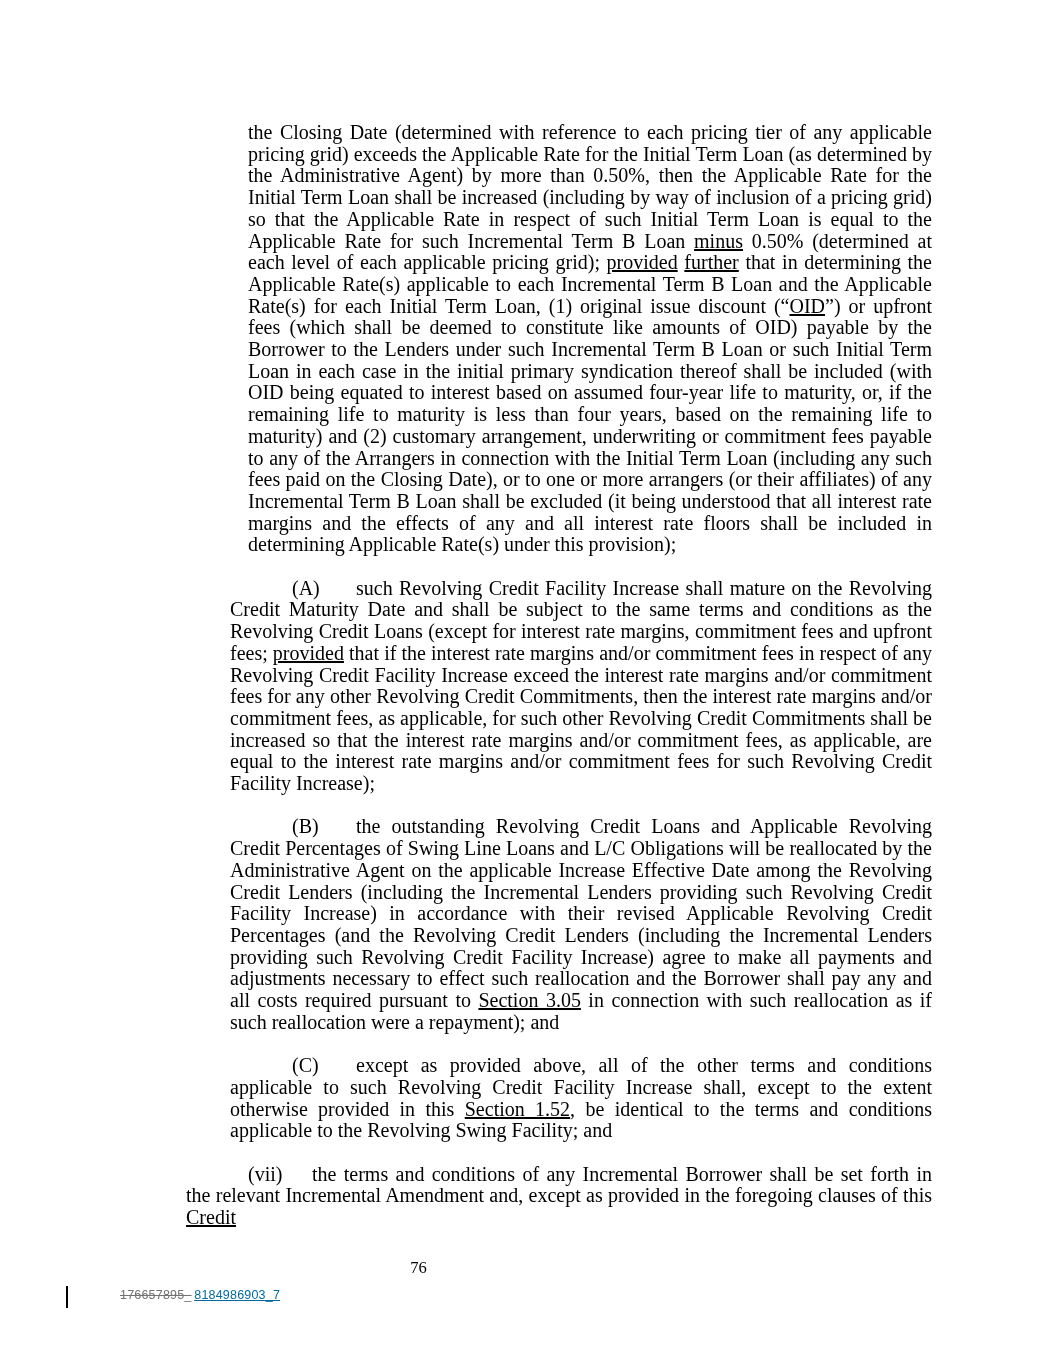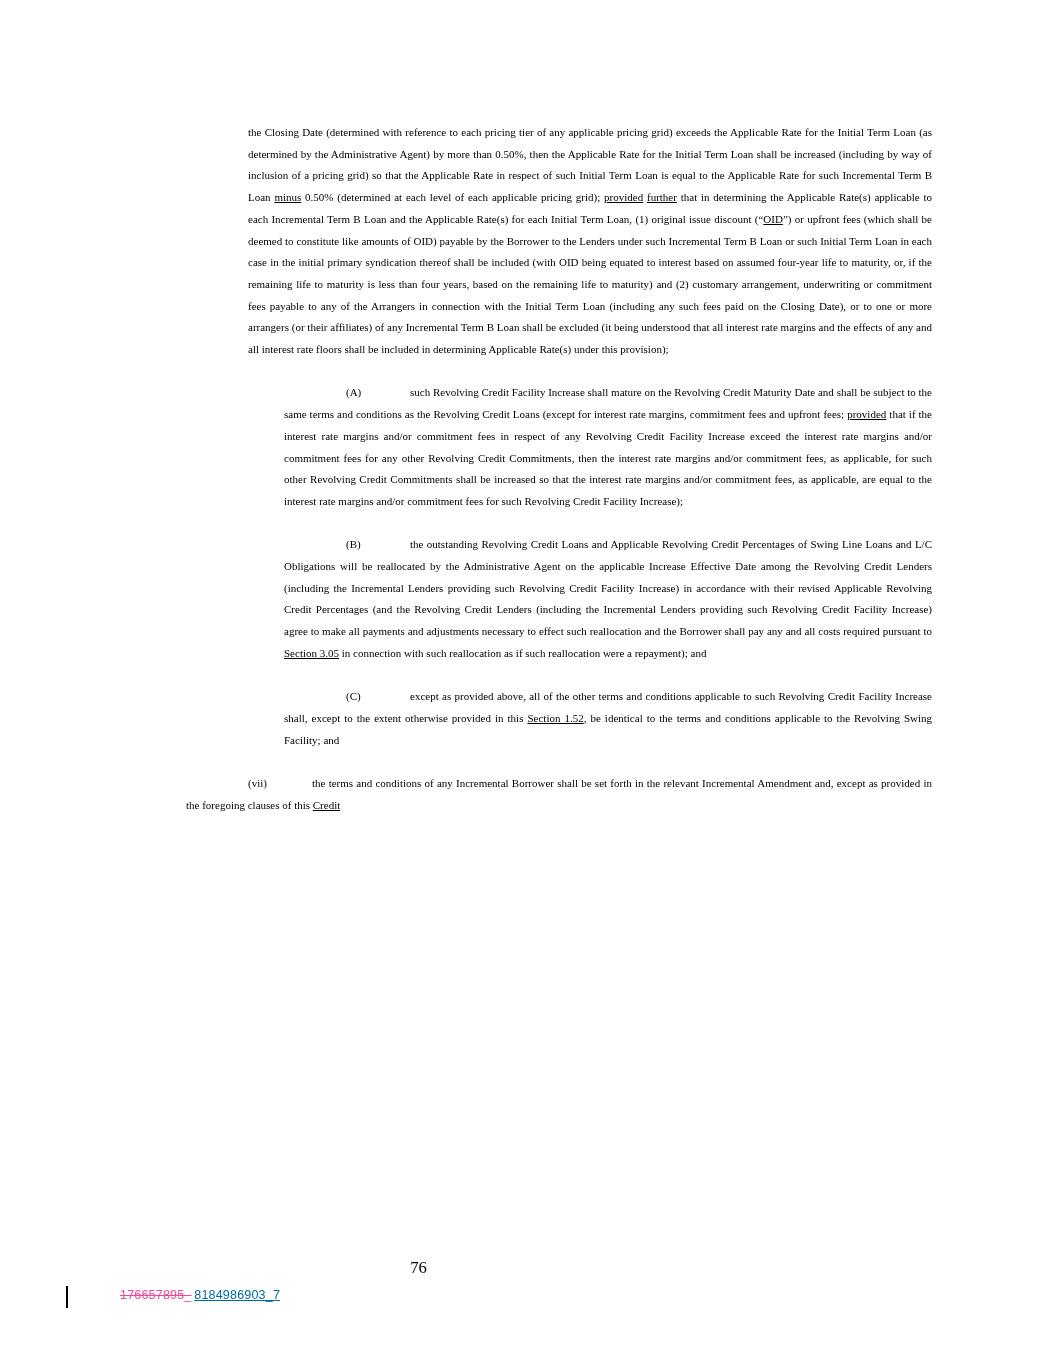--- a/index.html
+++ b/index.html
@@ -14,30 +14,30 @@
     background: #ffffff;
     font-family: "Liberation Serif", serif;
     color: #000000;
     overflow: hidden;
   }
   .doc-body {
     position: absolute;
     left: 186px;
     top: 122px;
     width: 746px;
-    font-size: 11px;
+    font-size: 20px;
     line-height: 21.7px;
   }
   .para {
     text-align: justify;
     margin: 0 0 21.7px 0;
   }
   .para.continue { margin-left: 62px; }
   .para.body     { margin-left: 62px; }
-  .para.sub      { margin-left: 98px; text-indent: 62px; }
+  .para.sub      { margin-left: 44px; text-indent: 62px; }
   .para.outer    { margin-left: 0;    text-indent: 62px; margin-bottom: 0; }
   .label {
     display: inline-block;
     width: 64px;
     text-indent: 0;
   }
   .u { text-decoration: underline; }
   .page-number {
     position: absolute;
     left: 0;
@@ -76,15 +76,15 @@
       <p class="para sub"><span class="label">(A)</span><span>such Revolving Credit Facility Increase shall mature on the Revolving Credit Maturity Date and shall be subject to the same terms and conditions as the Revolving Credit Loans (except for interest rate margins, commitment fees and upfront fees; </span><span class="u">provided</span><span> that if the interest rate margins and/or commitment fees in respect of any Revolving Credit Facility Increase exceed the interest rate margins and/or commitment fees for any other Revolving Credit Commitments, then the interest rate margins and/or commitment fees, as applicable, for such other Revolving Credit Commitments shall be increased so that the interest rate margins and/or commitment fees, as applicable, are equal to the interest rate margins and/or commitment fees for such Revolving Credit Facility Increase);</span></p>
       <p class="para sub"><span class="label">(B)</span><span>the outstanding Revolving Credit Loans and Applicable Revolving Credit Percentages of Swing Line Loans and L/C Obligations will be reallocated by the Administrative Agent on the applicable Increase Effective Date among the Revolving Credit Lenders (including the Incremental Lenders providing such Revolving Credit Facility Increase) in accordance with their revised Applicable Revolving Credit Percentages (and the Revolving Credit Lenders (including the Incremental Lenders providing such Revolving Credit Facility Increase) agree to make all payments and adjustments necessary to effect such reallocation and the Borrower shall pay any and all costs required pursuant to </span><span class="u">Section 3.05</span><span> in connection with such reallocation as if such reallocation were a repayment); and</span></p>
       <p class="para sub"><span class="label">(C)</span><span>except as provided above, all of the other terms and conditions applicable to such Revolving Credit Facility Increase shall, except to the extent otherwise provided in this </span><span class="u">Section 1.52</span><span>, be identical to the terms and conditions applicable to the Revolving Swing Facility; and</span></p>
       <p class="para outer"><span class="label">(vii)</span><span>the terms and conditions of any Incremental Borrower shall be set forth in the relevant Incremental Amendment and, except as provided in the foregoing clauses of this </span><span class="u">Credit </span></p>
     </div>
 
   <div class="page-number">76</div>
 
   <div class="change-bar"></div>
 
-  <div class="footer-stamp"><span class="footer-deleted" style="color: #ec4899;">176657895_</span><span> </span><span class="footer-inserted" style="color: #0369a1;">8184986903_7</span></div>
+  <div class="footer-stamp"><span class="footer-deleted" style="color: #737373;">176657895_</span><span> </span><span class="footer-inserted" style="color: #0369a1;">8184986903_7</span></div>
 
 </div>
 
 </body></html>

